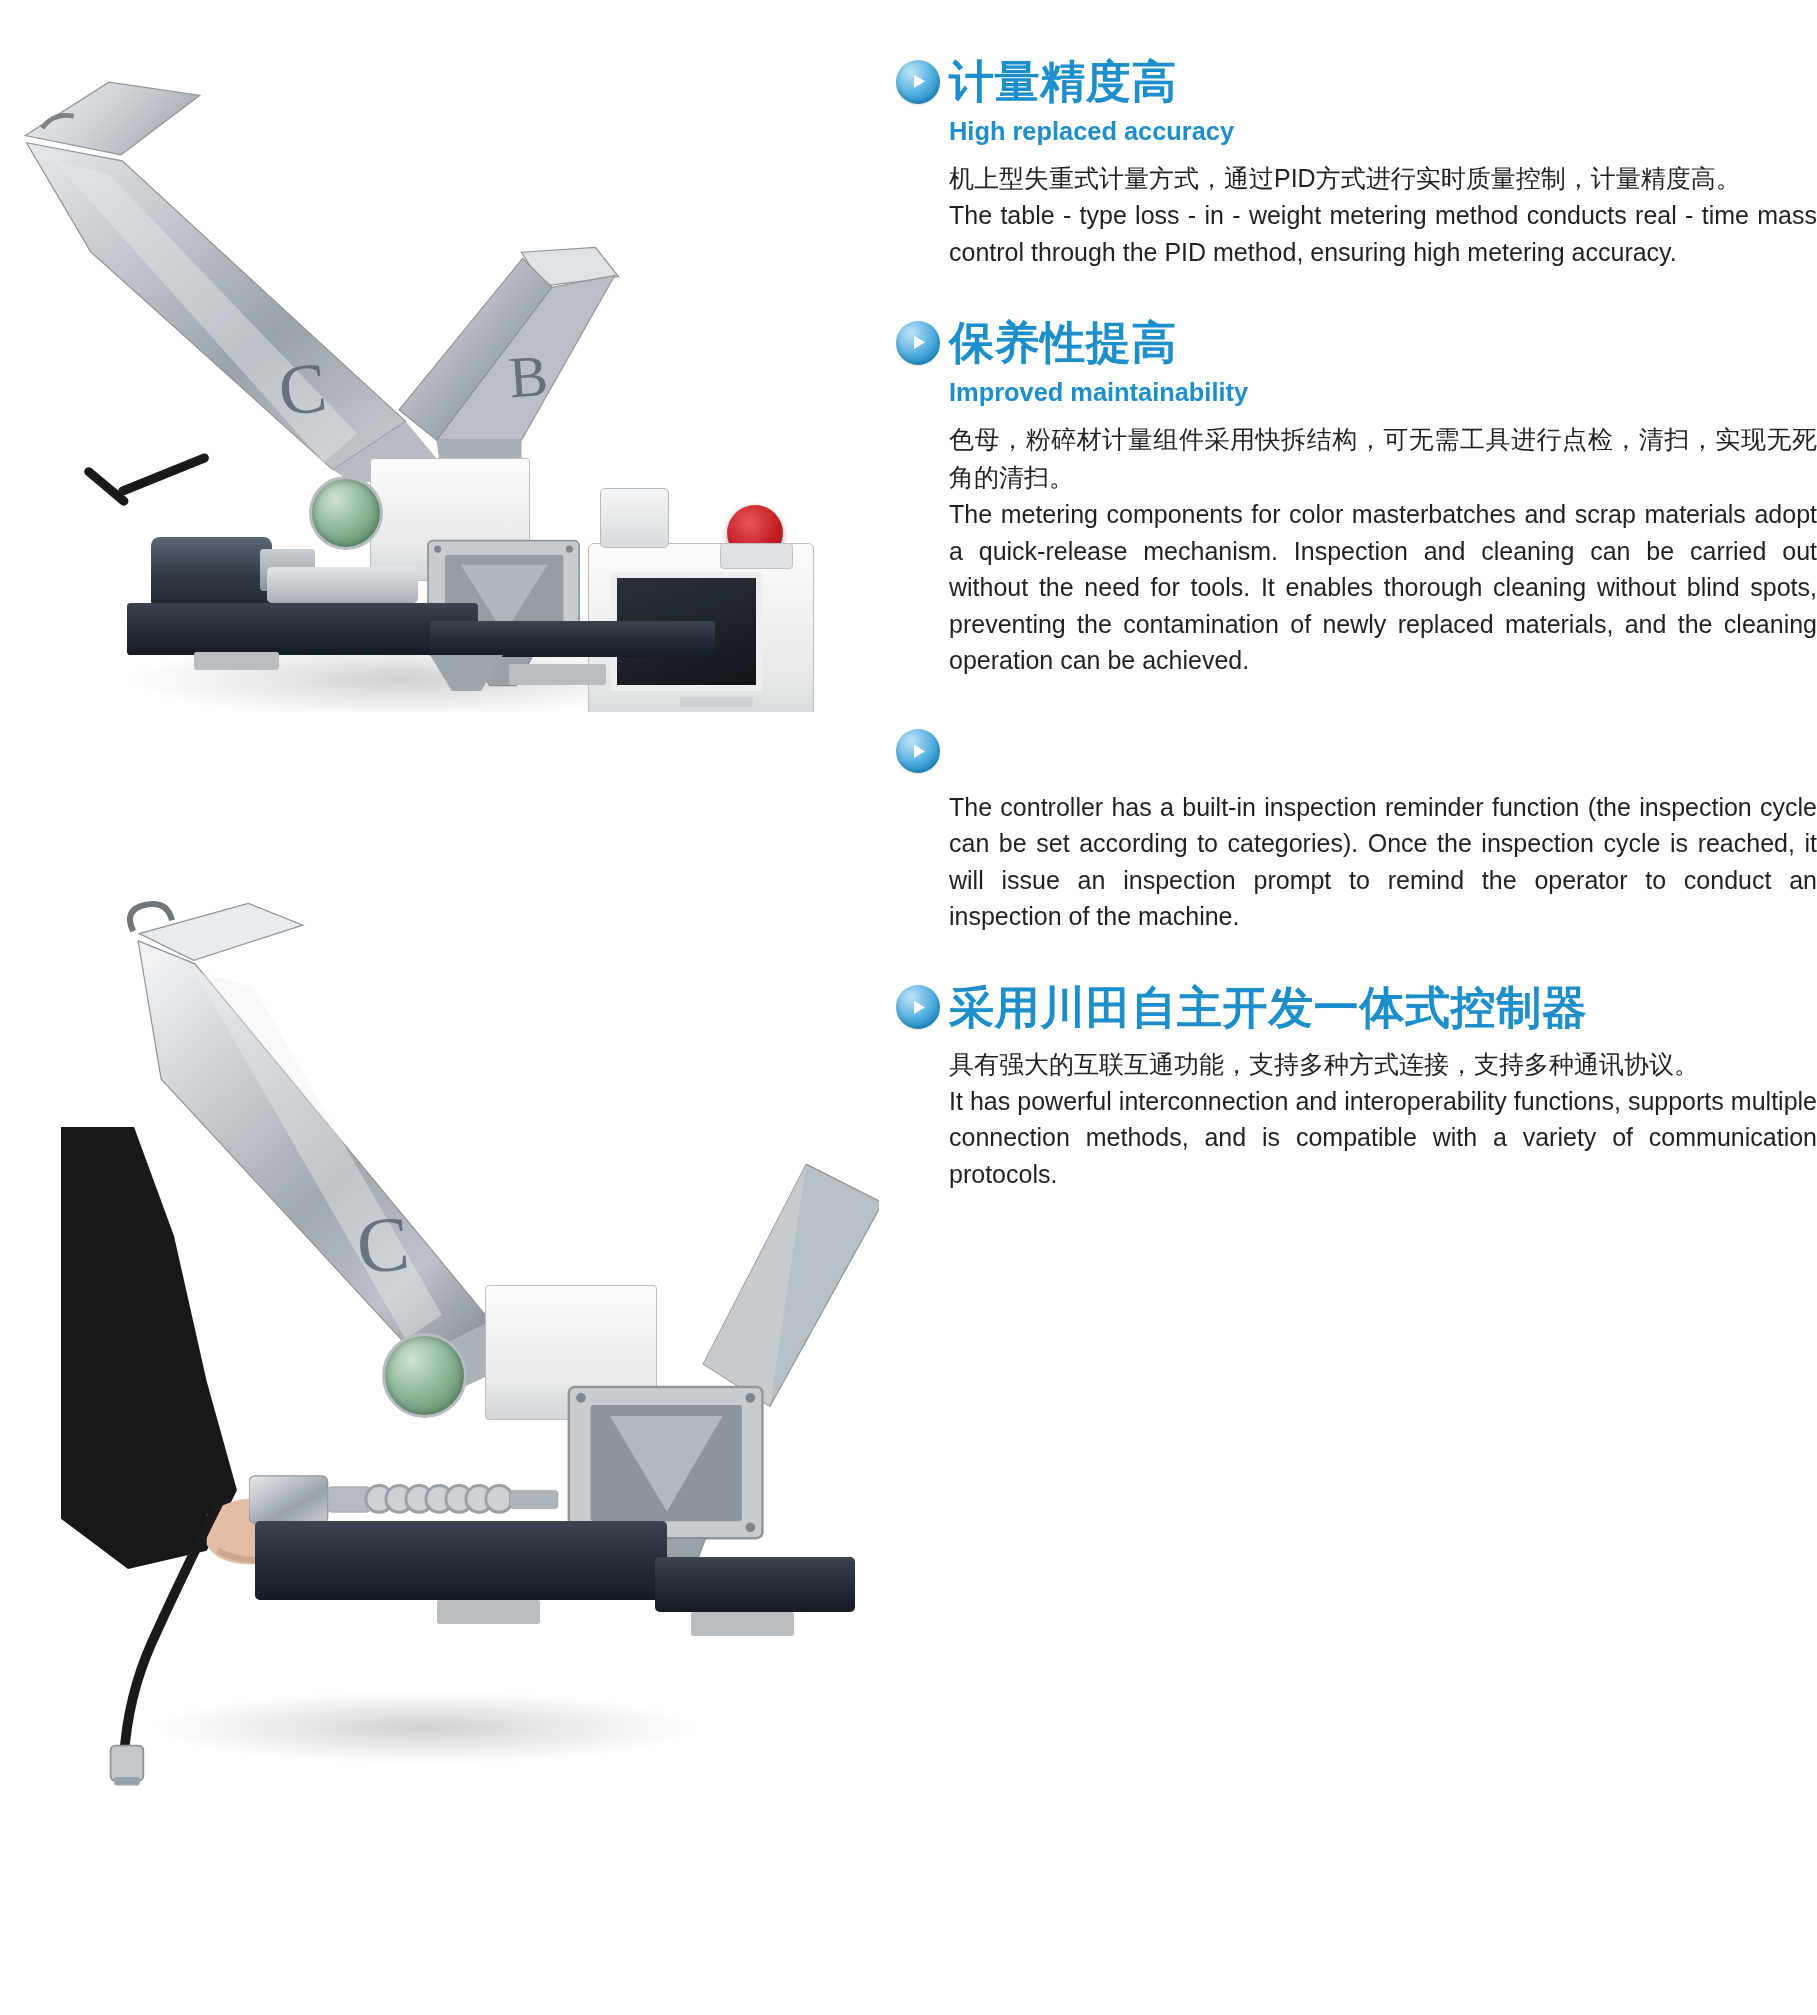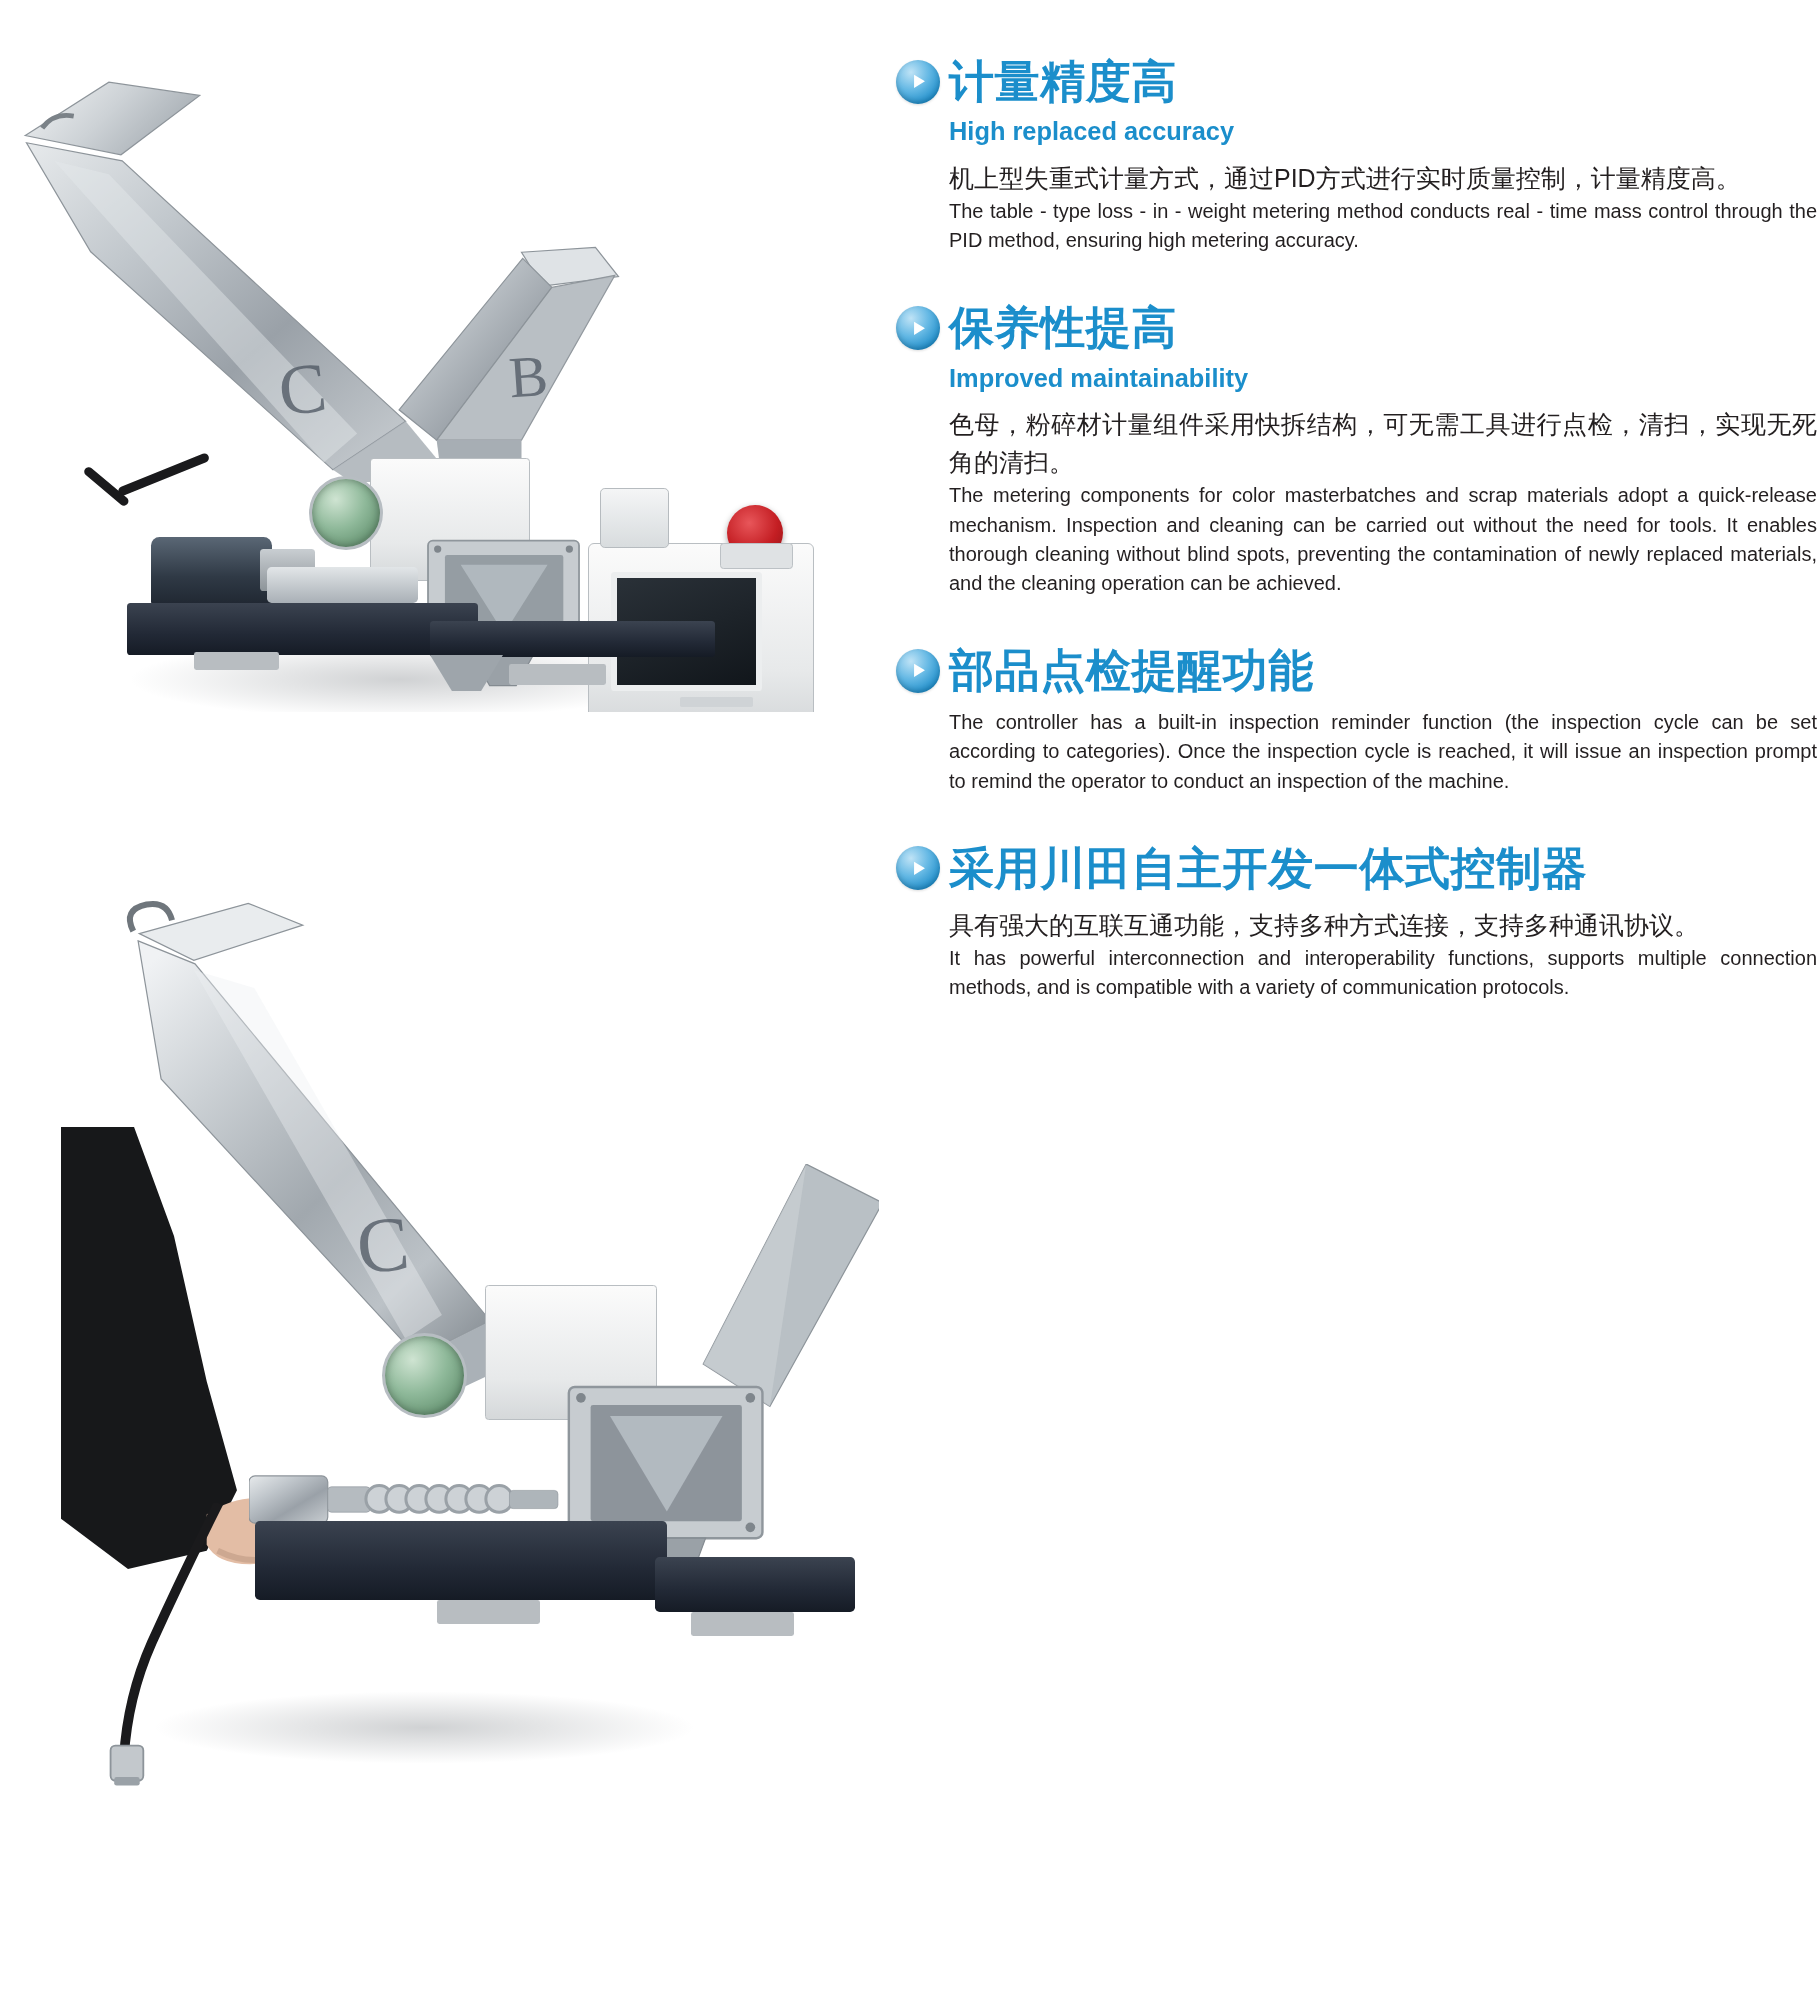--- a/index.html
+++ b/index.html
@@ -161,21 +161,21 @@
     font-family: "Liberation Sans", sans-serif;
     font-size: 25px;
     color: #231f20;
     line-height: 1.52;
     text-align: justify;
     text-align-last: left;
     margin: 0;
   }
   .para-en {
     font-family: "Liberation Sans", sans-serif;
-    font-size: 20px;
+    font-size: 25px;
     color: #231f20;
     line-height: 1.46;
     text-align: justify;
     text-align-last: left;
     margin: 0;
   }
   .gap-m { height: 47px; }
 </style>
 </head>
 <body>
@@ -405,21 +405,20 @@
 
     <div class="gap-m"></div>
 
     <div class="feature">
       <div class="feature-head">
         <span class="bullet-icon">
           <svg width="20.6" height="20.6" viewBox="0 0 34 34">
               <polygon points="10,6 28,17 10,28" fill="#ffffff"></polygon>
             </svg>
         </span>
-        <div class="title-cn">部品点检提醒功能</div>
       </div>
       <div class="body-block">
         <p class="para-en">The controller has a built-in inspection reminder function (the inspection cycle can be set according to categories). Once the inspection cycle is reached, it will issue an inspection prompt to remind the operator to conduct an inspection of the machine.</p>
       </div>
     </div>
 
     <div class="gap-m"></div>
 
     <div class="feature">
       <div class="feature-head">

